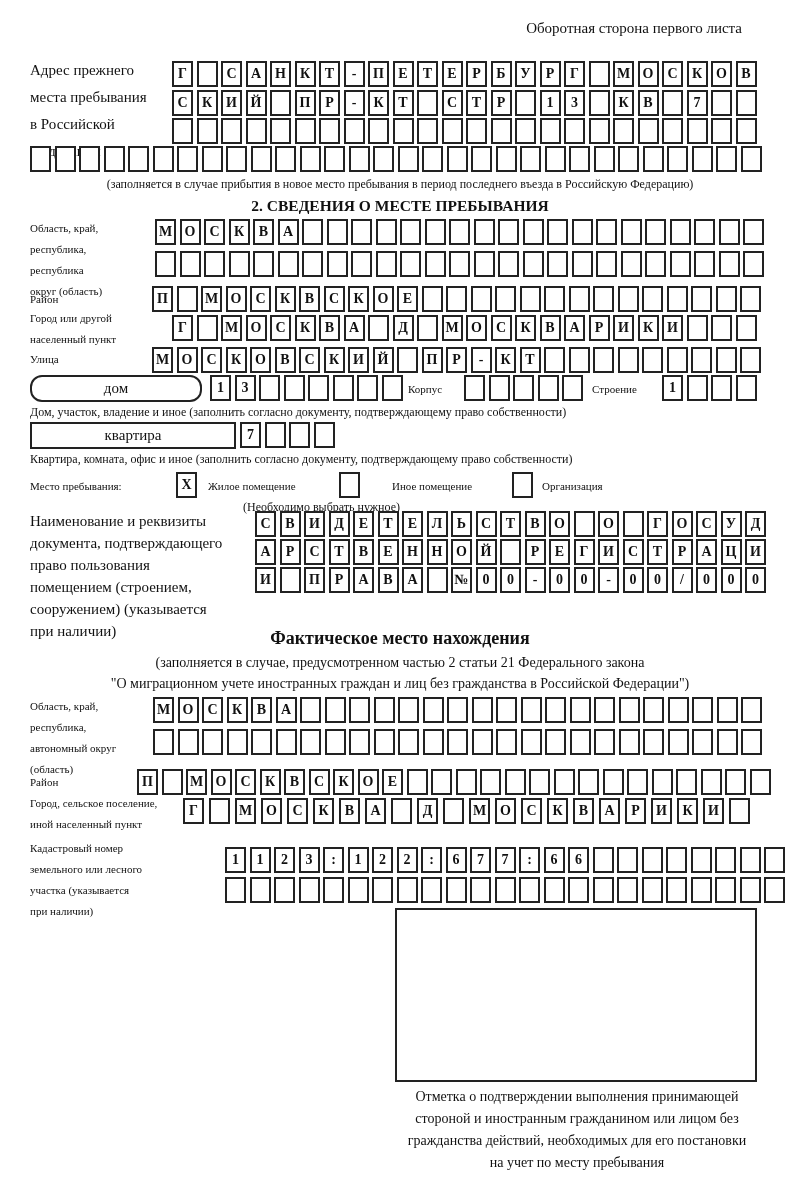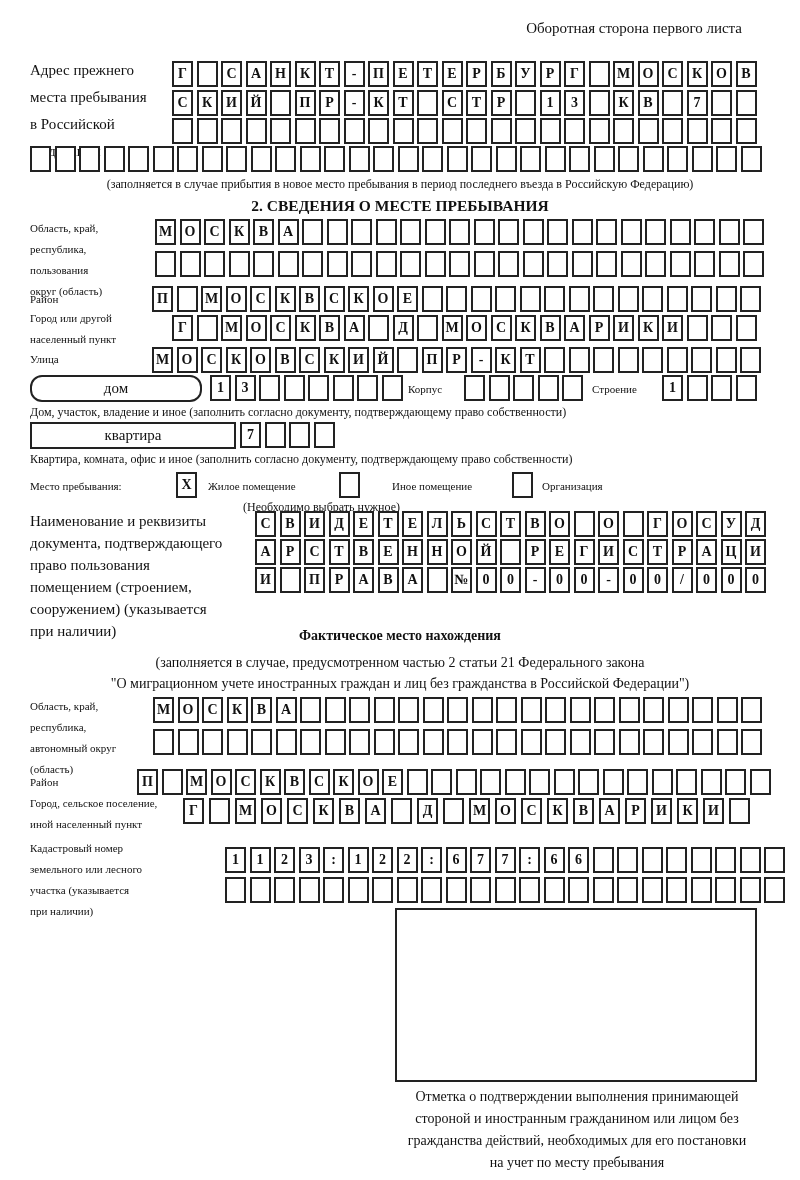--- a/index.html
+++ b/index.html
@@ -152,21 +152,21 @@
       <span class="cell"></span>
       <span class="cell"></span>
     </div>
   <div class="abs note center" style="left:30px; top:177px; width:740px;">(заполняется в случае прибытия в новое место пребывания в период последнего въезда в Российскую Федерацию)</div>
 
   <div class="abs title center" style="left:30px; top:197px; width:740px;">2. СВЕДЕНИЯ О МЕСТЕ ПРЕБЫВАНИЯ</div>
 
   <div class="abs lbl-tight" style="left:30px; top:218px; width:140px;">
       <div>Область, край,</div>
       <div>республика,</div>
-      <div>пользования</div>
+      <div>республика</div>
       <div>округ (область)</div>
     </div>
   <div class="abs boxrow" style="left:155px; top:219px;">
       <span class="cell filled">М</span>
       <span class="cell filled">О</span>
       <span class="cell filled">С</span>
       <span class="cell filled">К</span>
       <span class="cell filled">В</span>
       <span class="cell filled">А</span>
       <span class="cell"></span>
@@ -429,21 +429,21 @@
       <span class="cell filled">0</span>
       <span class="cell filled">-</span>
       <span class="cell filled">0</span>
       <span class="cell filled">0</span>
       <span class="cell filled">/</span>
       <span class="cell filled">0</span>
       <span class="cell filled">0</span>
       <span class="cell filled">0</span>
     </div>
 
-  <div class="abs title center" style="left:30px; top:628px; width:740px; font-size:14px;">Фактическое место нахождения</div>
+  <div class="abs title center" style="left:30px; top:628px; width:740px; font-size:18px;">Фактическое место нахождения</div>
   <div class="abs notelines" style="left:30px; top:652px; width:740px;">
       <div>(заполняется в случае, предусмотренном частью 2 статьи 21 Федерального закона</div>
       <div>"О миграционном учете иностранных граждан и лиц без гражданства в Российской Федерации")</div>
     </div>
 
   <div class="abs lbl-tight" style="left:30px; top:696px; width:145px;">
       <div>Область, край,</div>
       <div>республика,</div>
       <div>автономный округ</div>
       <div>(область)</div>

